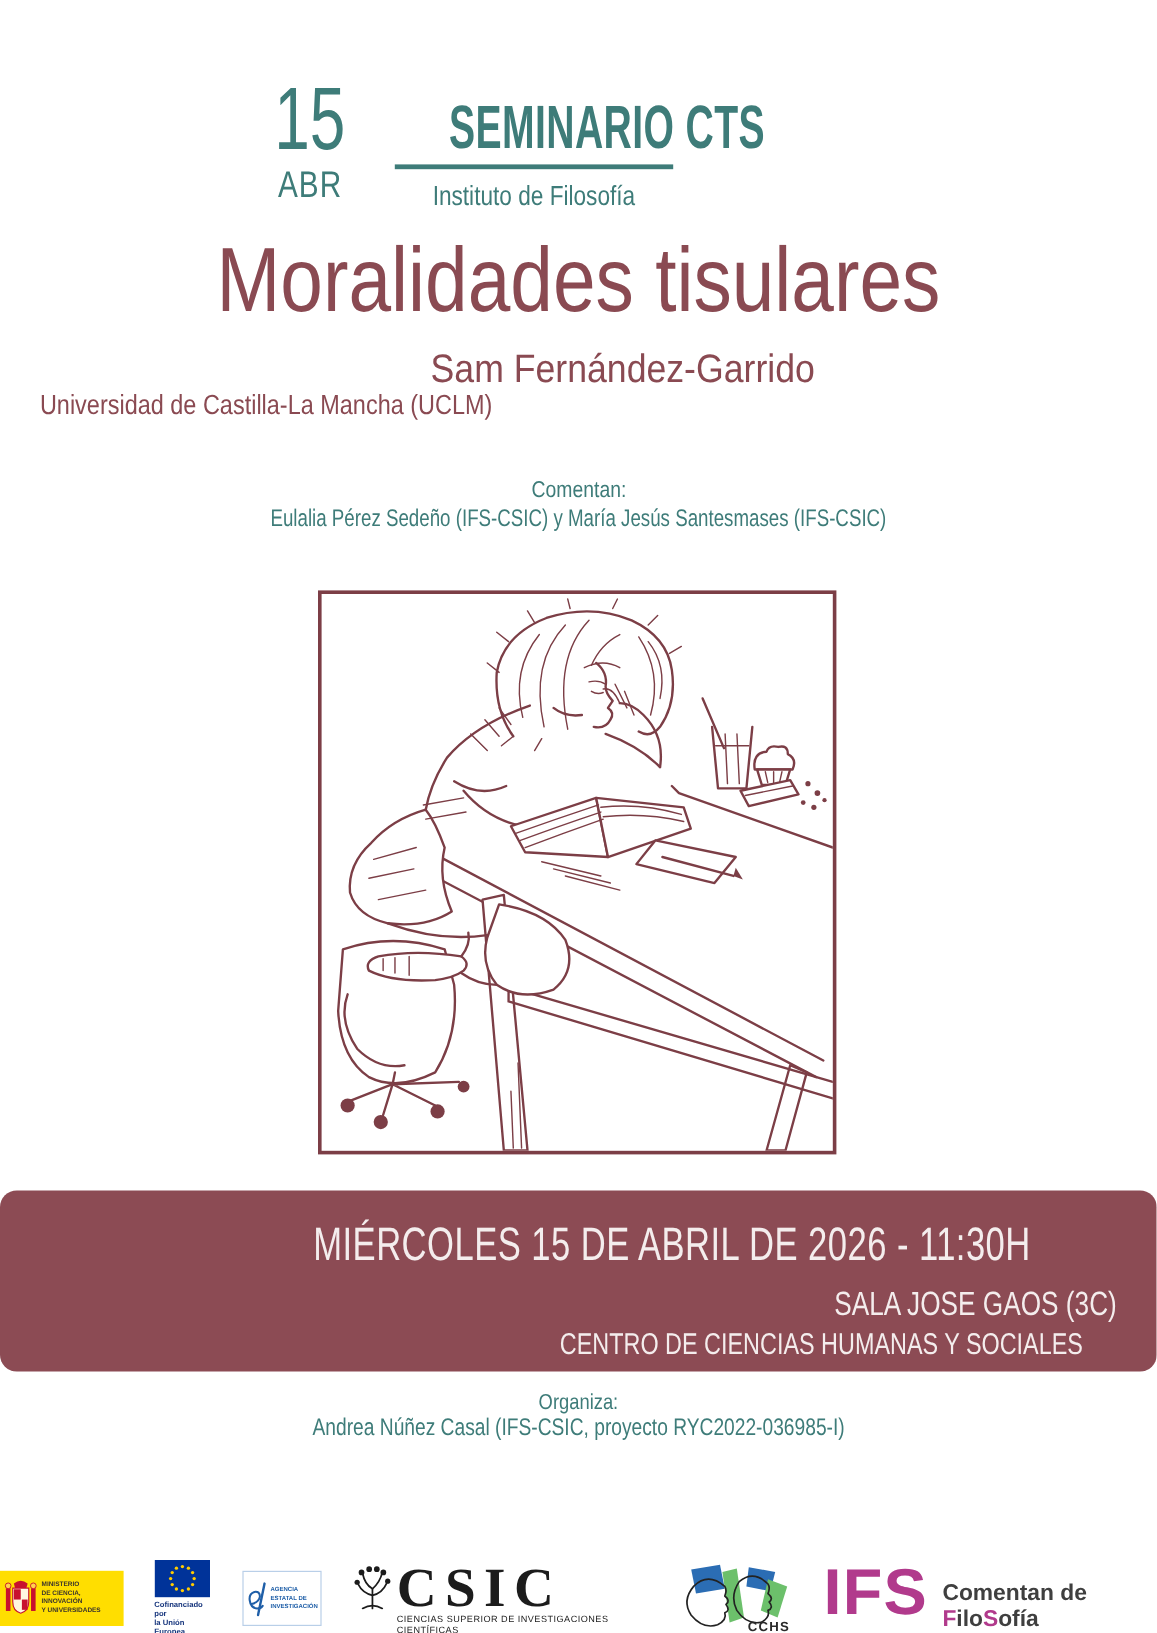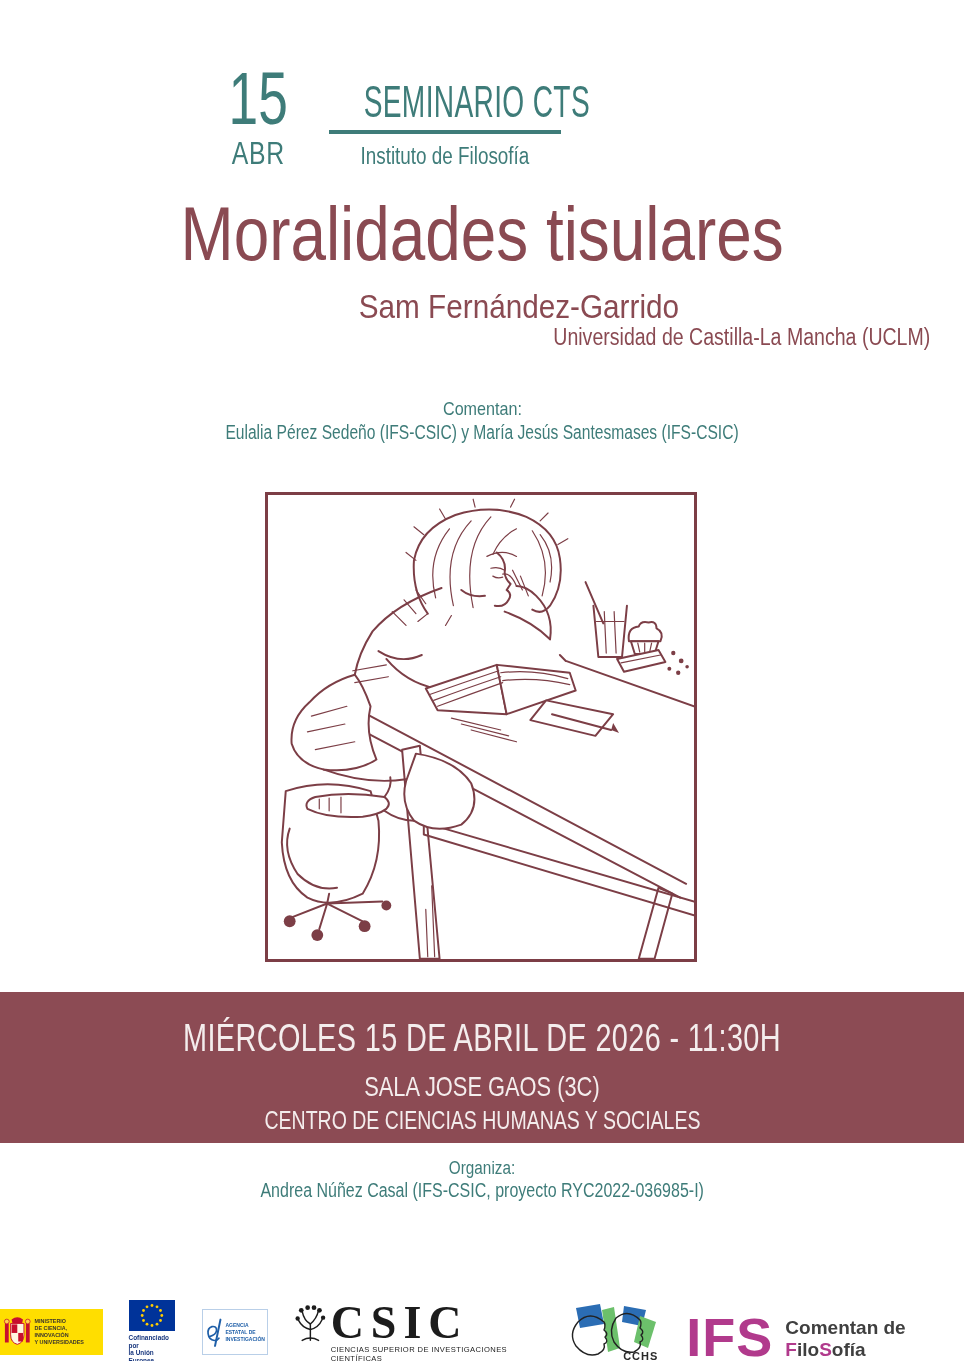--- a/index.html
+++ b/index.html
@@ -12,42 +12,42 @@
     --eu-blue:#003399; --eu-star-yellow:#ffcc00; --ministry-yellow:#ffde00;
     --csic-black:#1c1c1c; --cchs-blue:#2b6db4; --cchs-green:#6cc06b; --aei-blue:#1f5fa8;
   }
   .cx{display:inline-block; transform:scaleX(var(--sx,.85)); transform-origin:50% 50%; white-space:nowrap;}
   .abs{position:absolute;}
   
   .date{left:206px; top:64px; width:104px; text-align:center; color:var(--teal);}
   .date .day{font-size:74px; line-height:.95; font-weight:500; --sx:.72;}
   .date .month{font-size:31px; font-weight:500; --sx:.8; letter-spacing:1px; margin-top:2px;}
   .series{left:300px; top:80px; width:290px; text-align:center; color:var(--teal);}
-  .series .name{font-size:44px; font-weight:400; --sx:.64; letter-spacing:.5px; line-height:1;}
+  .series .name{font-size:51px; font-weight:700; --sx:.64; letter-spacing:.5px; line-height:1;}
   .series .rule{height:4px; width:232px; background:var(--teal); margin:6px auto 0;}
   .series .inst{font-size:23px; --sx:.82; margin-top:9px;}
   
   .title{left:0; top:196px; width:964px; text-align:center; color:var(--maroon-text); font-size:76px; font-weight:400; line-height:1;}
   .title .cx{--sx:.84;}
   .speaker{left:0; top:288px; width:964px; text-align:center; color:var(--maroon-text); font-size:33px;padding-left:37px;}
   .speaker .cx{--sx:.9;}
-  .affil{left:0; top:324px; width:964px; text-align:right; color:var(--maroon-text); font-size:23px;}
+  .affil{left:0; top:324px; width:964px; text-align:left; color:var(--maroon-text); font-size:23px;}
   .affil .cx{--sx:.85;}
   .comment-label{left:0; top:398px; width:964px; text-align:center; color:var(--teal); font-size:19px;}
   .commenters{left:0; top:421px; width:964px; text-align:center; color:var(--teal); font-size:20px;}
   .commenters .cx{--sx:.78;}
   
   .fig{left:265px; top:492px; width:432px; height:470px; border:3px solid var(--illustration-stroke); box-sizing:border-box; background:#fff;}
   .fig svg{display:block; width:100%; height:100%;}
   .ln{stroke:var(--illustration-stroke); fill:none; stroke-width:2; stroke-linecap:round; stroke-linejoin:round;}
   .lnw{stroke:var(--illustration-stroke); fill:#fff; stroke-width:2; stroke-linecap:round; stroke-linejoin:round;}
   .thin{stroke-width:1.2;}
   .fl{fill:var(--illustration-stroke); stroke:none;}
   
-  .banner{left:0; top:992px; width:964px; height:151px; background:var(--banner-background); color:var(--banner-text); text-align:center;}
+  .banner{left:0; top:992px; width:964px; height:151px; background:var(--banner-background); color:var(--banner-text); text-align:right;border-radius:14px;}
   .banner .l1{margin-top:24px; font-size:39px; letter-spacing:.5px;}
   .banner .l1 .cx{--sx:.74;}
   .banner .l2{margin-top:11px; font-size:28px;}
   .banner .l2 .cx{--sx:.78;}
   .banner .l3{margin-top:3px; font-size:25px;}
   .banner .l3 .cx{--sx:.78;}
   
   .org-label{left:0; top:1158px; width:964px; text-align:center; color:var(--teal); font-size:18px;}
   .org-name{left:0; top:1179px; width:964px; text-align:center; color:var(--teal); font-size:20px;}
   .org-name .cx{--sx:.8;}
@@ -59,21 +59,21 @@
   .eu .flag{width:46px; height:31px; background:var(--eu-blue); margin:0 auto; position:relative;}
   .eu .cap{font-size:6.4px; font-weight:bold; color:#17367d; line-height:1.2; margin-top:3px; text-align:left;}
   .aei{width:66px; height:46px; border:1.5px solid #b9cfe8; box-sizing:border-box; background:#fff; display:flex; align-items:center; padding:2px;}
   .aei .txt{font-size:5px; font-weight:bold; color:var(--aei-blue); line-height:1.35; margin-left:2px;}
   .csic{display:flex; align-items:flex-start;}
   .csic .word{margin-left:4px;}
   .csic .acr{font-family:"Liberation Serif", serif; font-weight:bold; font-size:46px; line-height:.9; letter-spacing:7px; color:var(--csic-black);}
   .csic .full{font-size:7.6px; letter-spacing:.4px; color:#222; margin-top:2px;}
   .cchs{position:relative; width:94px; height:64px;text-align:right;}
   .cchs .acr{position:absolute; right:2px; bottom:2px; font-size:11px; font-weight:bold; letter-spacing:1px; color:#2a2a2a;}
-  .ifs{display:flex; align-items:flex-end;}
+  .ifs{display:flex; align-items:flex-start;}
   .ifs .acr{font-size:54px; font-weight:bold; color:var(--ifs-magenta); line-height:.9; letter-spacing:1px;}
   .ifs .name{font-size:19px; font-weight:bold; color:#3f3f3f; margin-left:12px; margin-top:14px;}
   .ifs .name .mg{color:var(--ifs-magenta);}
 </style>
 </head>
 <body>
 
 <div class="poster" style="--teal: #3e7c79; --maroon-text: #8a4a52; --banner-background: #8c4b54; --banner-text: #f4eded; --illustration-stroke: #7c3e46; --ifs-magenta: #b13a8c; --eu-blue: #003399; --eu-star-yellow: #ffcc00; --ministry-yellow: #ffde00; --csic-black: #1c1c1c; --cchs-blue: #2b6db4; --cchs-green: #6cc06b; --aei-blue: #1f5fa8;">
 
   <div class="abs date">

